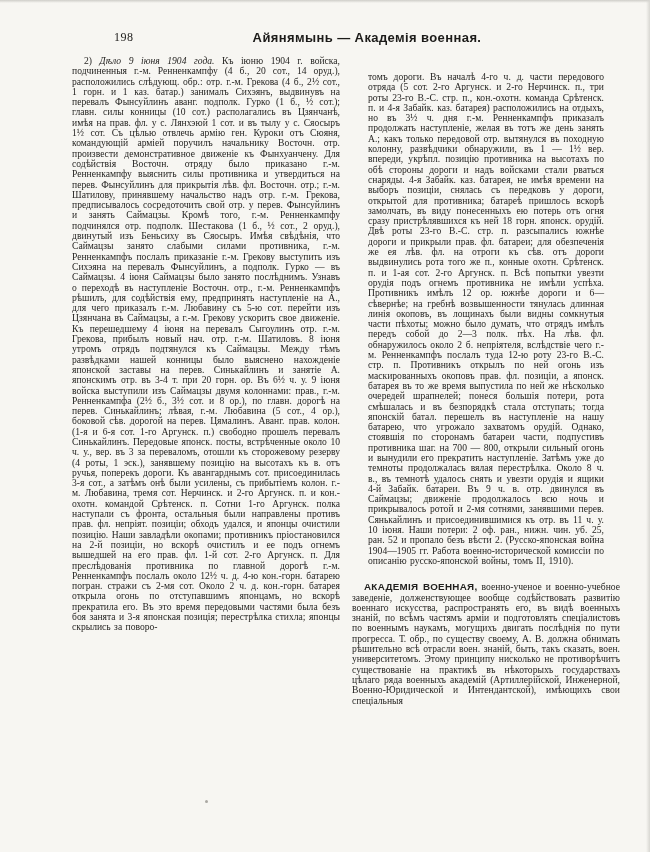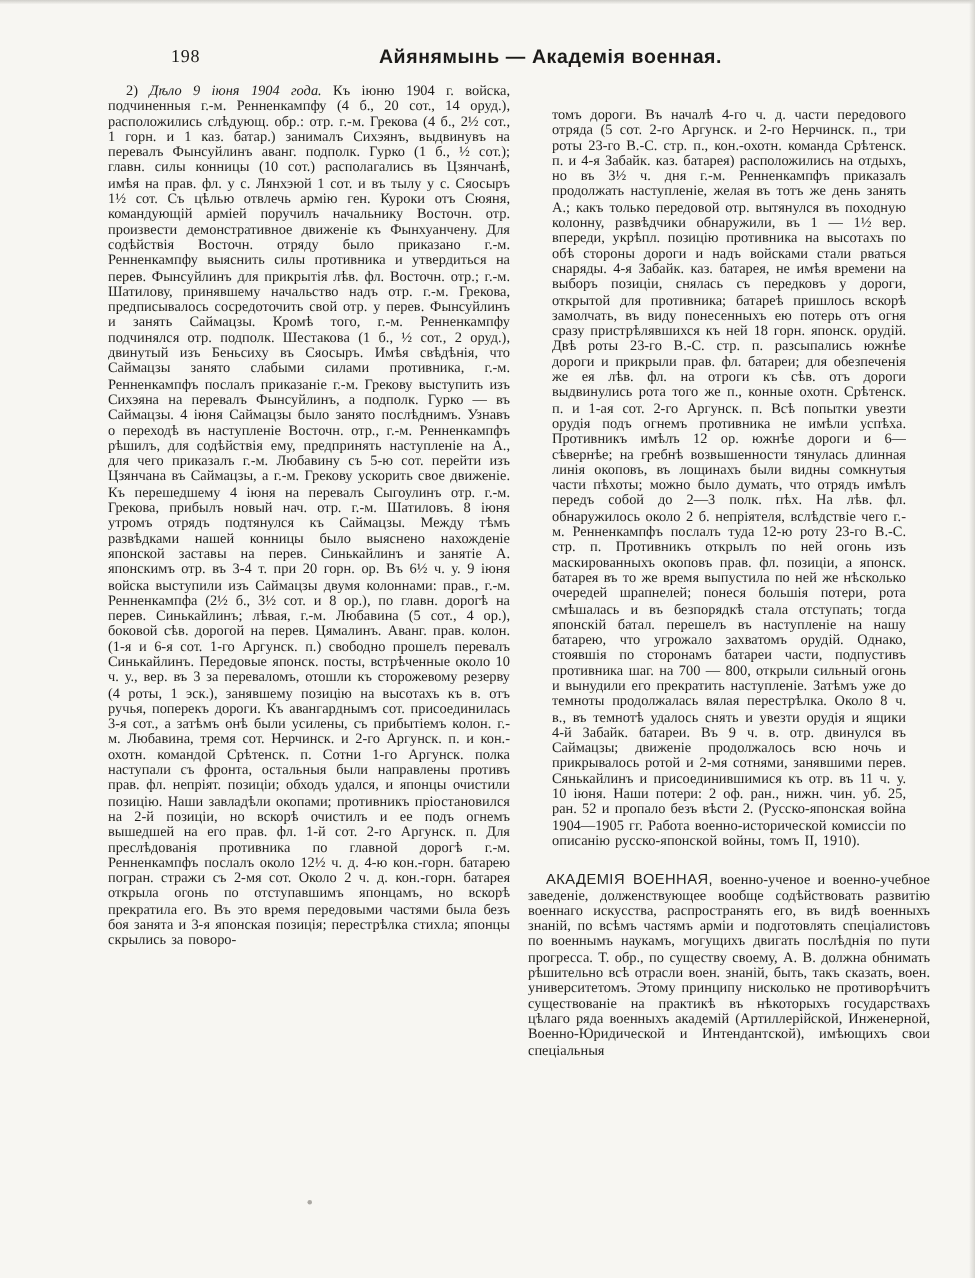--- a/index.html
+++ b/index.html
@@ -80,21 +80,21 @@
   }
   .para-plain {
     margin: 16px;
   }
   .para-article {
     text-indent: 12px;
     margin: 10px 0 0 0;
   }
   .italic-lead { font-style: italic; }
   .article-heading {
-    font-weight: normal;
+    font-weight: bold;
     font-family: "Liberation Sans", "DejaVu Sans", sans-serif;
     font-size: 9.8px;
     letter-spacing: 0.3px;
   }
   .scan-speck {
     position: absolute;
     left: 205px;
     top: 800px;
     width: 3px;
     height: 3px;

